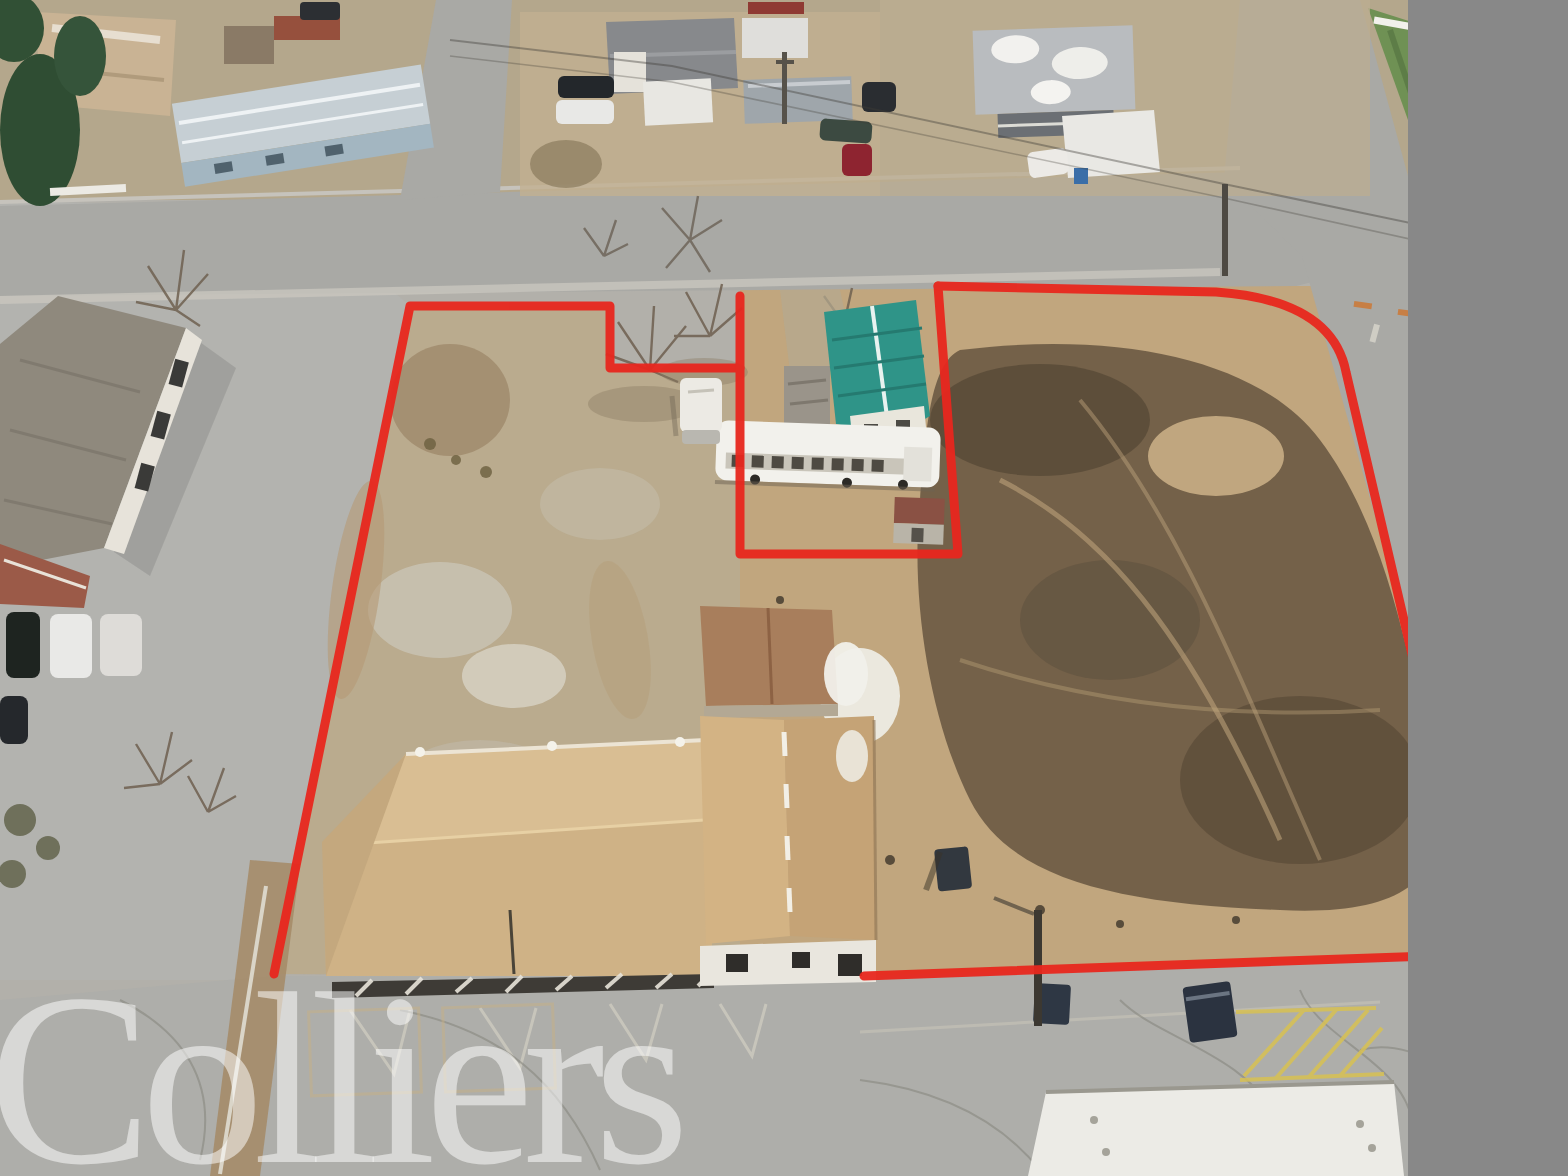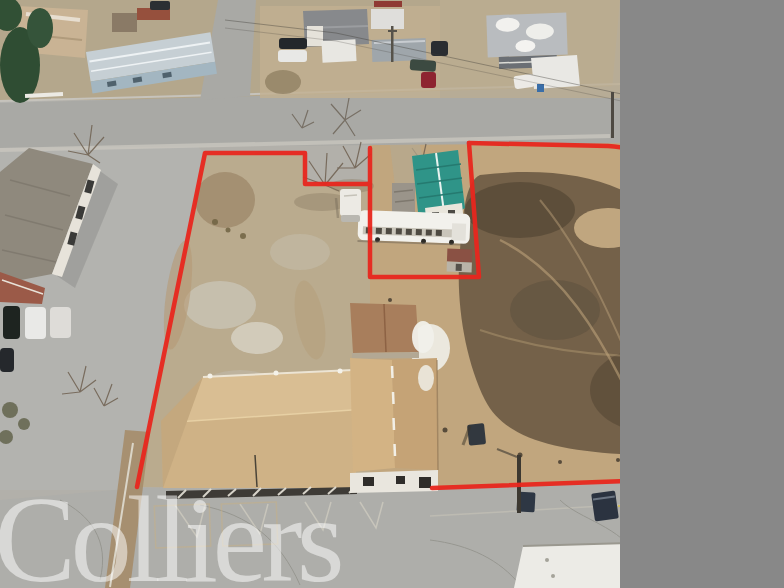--- a/index.html
+++ b/index.html
@@ -1,16 +1,16 @@
 <!DOCTYPE html>
 <html><head>
 <meta charset="utf-8">
 <style>
   html,body{margin:0;padding:0;background:#888;}
-  #stage{position:relative;width:620px;height:588px;overflow:hidden;font-family:"Liberation Sans",sans-serif;}
+  #stage{position:relative;width:704px;height:588px;overflow:hidden;font-family:"Liberation Sans",sans-serif;}
   #stage svg{position:absolute;left:0;top:0;display:block;}
   #watermark{
     position:absolute;left:-6px;top:478px;
     font-family:"Liberation Serif",serif;
     font-size:123px;line-height:1;letter-spacing:-0.045em;
     color:rgba(255,255,255,0.52);
     user-select:none;pointer-events:none;white-space:nowrap;
   }
 </style>
 </head>

